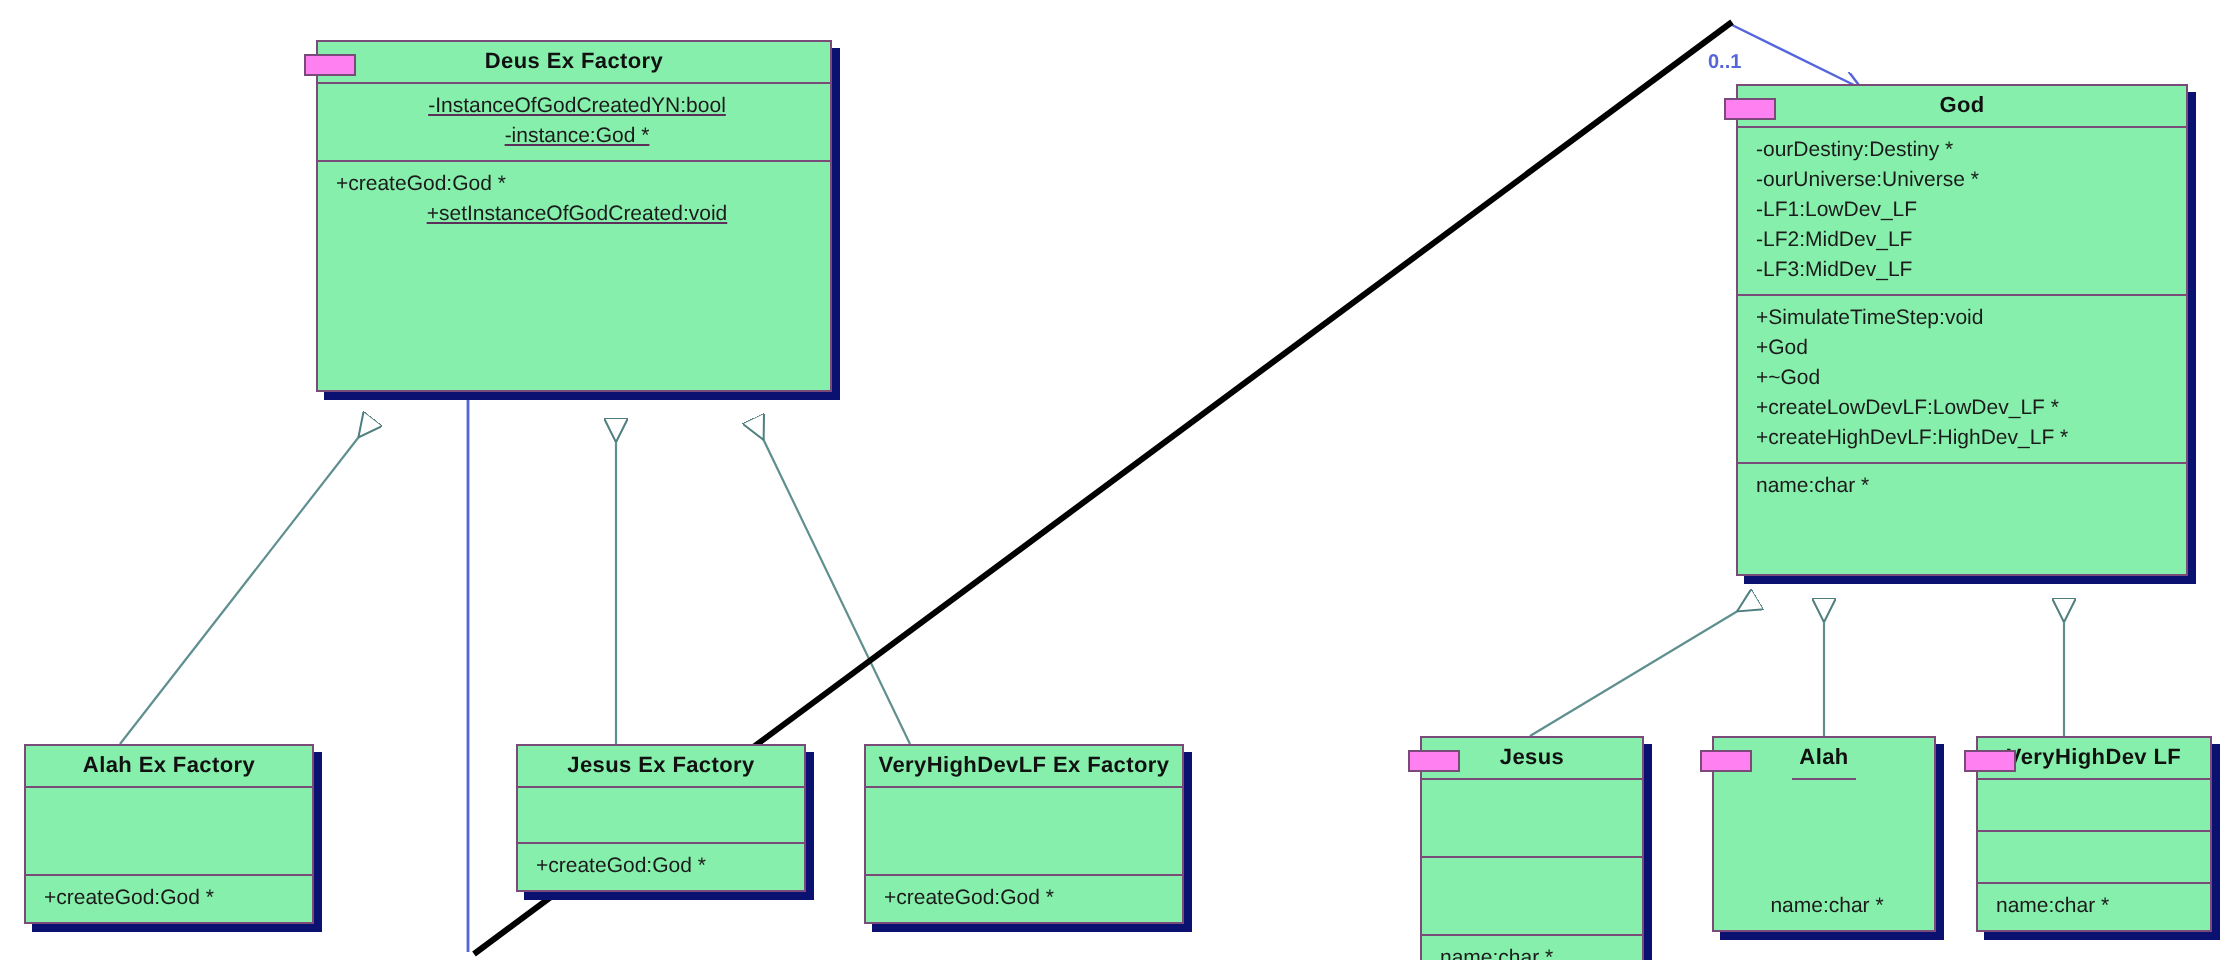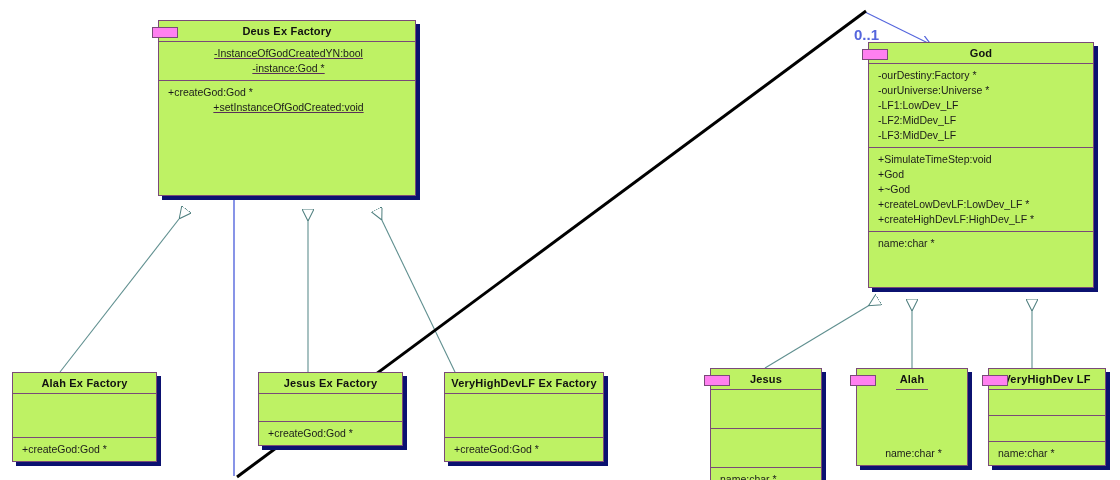--- a/index.html
+++ b/index.html
@@ -12,21 +12,21 @@
     width: 1120px;
     height: 480px;
     background: #ffffff;
     overflow: hidden;
     font-family: "Liberation Sans", sans-serif;
   }
   
   .uml-class {
     position: absolute;
     box-sizing: border-box;
-    background: #bef264;
+    background: #86efac;
     border: 1.5px solid #7a4a78;
     box-shadow: 4px 4px 0 0 #0b1170;
     display: flex;
     flex-direction: column;
   }
   .uml-class .tab {
     position: absolute;
     left: -7px;
     top: 6px;
     width: 26px;
@@ -70,21 +70,21 @@
   #links {
     position: absolute;
     left: 0;
     top: 0;
     width: 1120px;
     height: 480px;
     pointer-events: none;
   }
   .mult-label {
     position: absolute;
-    font-size: 15px;
+    font-size: 10px;
     font-weight: bold;
     color: #5566dd;
     white-space: nowrap;
   }
 </style>
 </head>
 <body>
 
 <div id="canvas">
 
@@ -140,21 +140,21 @@
     <div class="compartment">
       <div class="member">+createGod:God *</div>
       <div class="member underline">+setInstanceOfGodCreated:void</div>
     </div>
   </div>
 
   <div class="uml-class" style="left:868px; top:42px; width:226px; height:246px;">
     <span class="tab"></span>
     <div class="cls-name">God</div>
     <div class="compartment">
-      <div class="member">-ourDestiny:Factory *</div>
+      <div class="member">-ourDestiny:Destiny *</div>
       <div class="member">-ourUniverse:Universe *</div>
       <div class="member">-LF1:LowDev_LF</div>
       <div class="member">-LF2:MidDev_LF</div>
       <div class="member">-LF3:MidDev_LF</div>
     </div>
     <div class="compartment">
       <div class="member">+SimulateTimeStep:void</div>
       <div class="member">+God</div>
       <div class="member">+~God</div>
       <div class="member">+createLowDevLF:LowDev_LF *</div>
@@ -174,21 +174,21 @@
   </div>
 
   <div class="uml-class" style="left:258px; top:372px; width:145px; height:74px;">
     <div class="cls-name">Jesus Ex Factory</div>
     <div class="compartment empty"></div>
     <div class="compartment">
       <div class="member">+createGod:God *</div>
     </div>
   </div>
 
-  <div class="uml-class" style="left:444px; top:372px; width:160px; height:90px;">
+  <div class="uml-class" style="left:432px; top:372px; width:160px; height:90px;">
     <div class="cls-name">VeryHighDevLF Ex Factory</div>
     <div class="compartment empty"></div>
     <div class="compartment">
       <div class="member">+createGod:God *</div>
     </div>
   </div>
 
   <div class="uml-class" style="left:710px; top:368px; width:112px; height:124px;">
     <span class="tab"></span>
     <div class="cls-name">Jesus</div>

